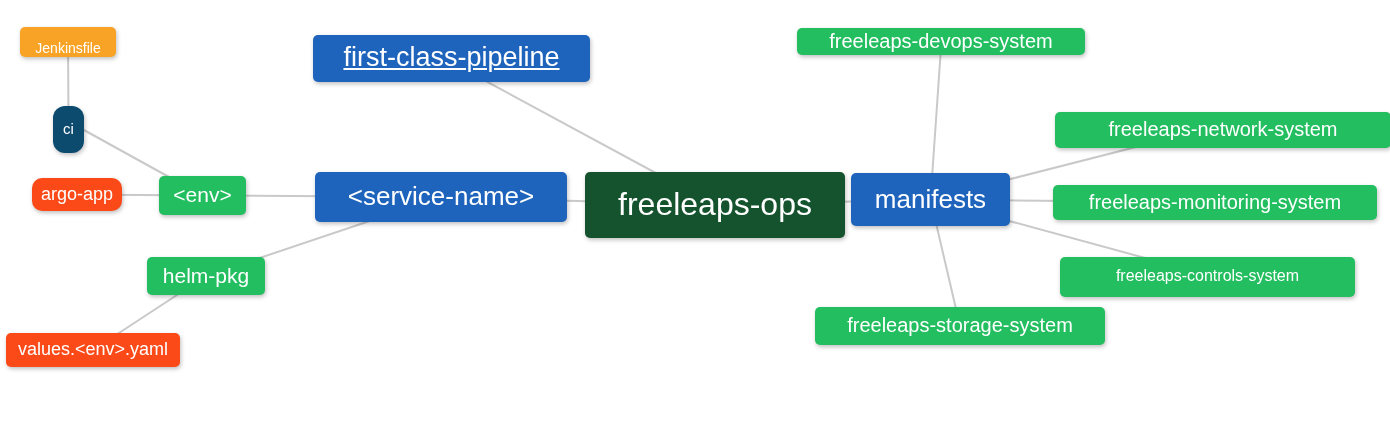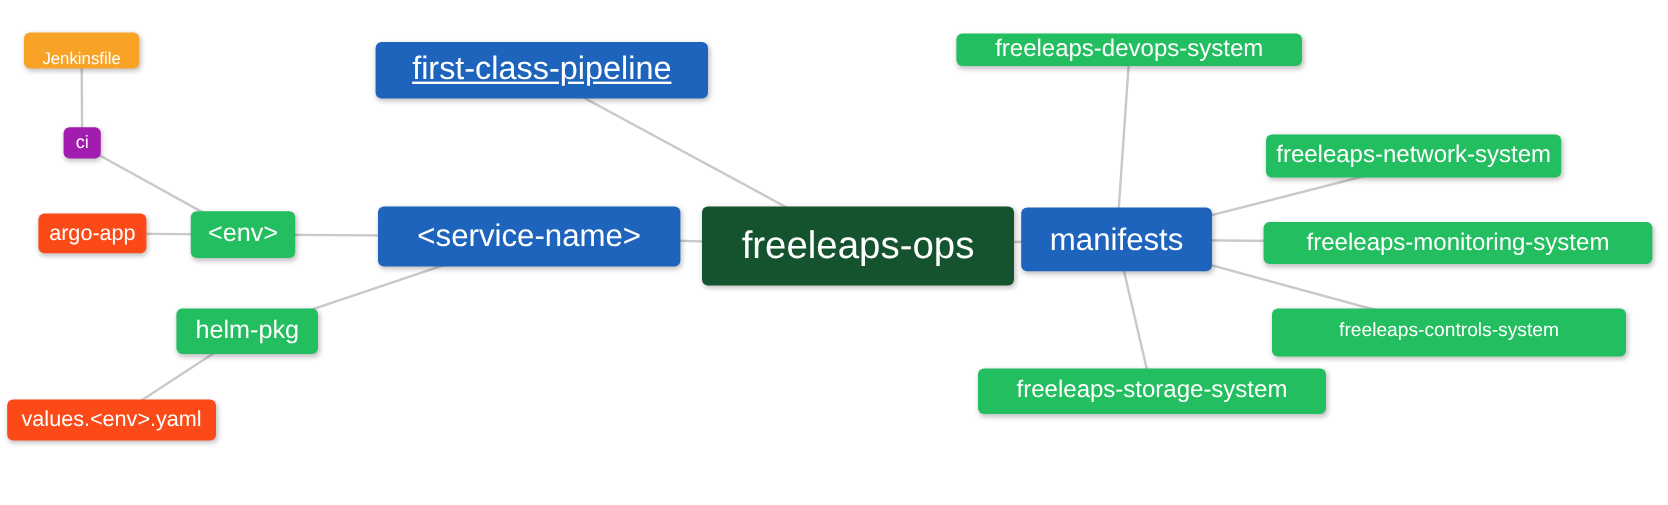--- a/index.html
+++ b/index.html
@@ -57,25 +57,25 @@
       <line x1="930.5" y1="199.5" x2="1215" y2="202.5" stroke="#C9C9C9"></line>
       <line x1="930.5" y1="199.5" x2="1207.5" y2="275" stroke="#C9C9C9"></line>
       <line x1="930.5" y1="199.5" x2="960" y2="326" stroke="#C9C9C9"></line>
     </g>
   </svg>
 
   <div class="node" style="left: 20px; top: 27px; width: 96px; height: 30px; font-size: 14px; background-color: rgb(249, 163, 38); align-items: flex-end;">
     <span>Jenkinsfile</span>
   </div>
 
-  <div class="node" style="left: 53px; top: 106px; width: 31px; height: 26px; font-size: 15px; background-color: #a21caf;">
+  <div class="node" style="left: 53px; top: 106px; width: 31px; height: 47px; font-size: 15px; background-color: #0c4a6e; border-radius: 12px;">
     <span>ci</span>
   </div>
 
-  <div class="node" style="left: 32px; top: 178px; width: 90px; height: 33px; font-size: 18px; background-color: rgb(251, 74, 24);">
+  <div class="node" style="left: 32px; top: 178px; width: 90px; height: 33px; font-size: 18px; background-color: rgb(251, 74, 24); border-radius: 10px;">
     <span>argo-app</span>
   </div>
 
   <div class="node" style="left: 159px; top: 176px; width: 87px; height: 39px; font-size: 21px; background-color: rgb(34, 190, 95);">
     <span>&lt;env&gt;</span>
   </div>
 
   <div class="node" style="left: 147px; top: 257px; width: 118px; height: 38px; font-size: 21px; background-color: rgb(34, 190, 95);">
     <span>helm-pkg</span>
   </div>
@@ -97,21 +97,21 @@
   </div>
 
   <div class="node" style="left: 851px; top: 173px; width: 159px; height: 53px; font-size: 26px; background-color: rgb(30, 100, 188);">
     <span>manifests</span>
   </div>
 
   <div class="node" style="left: 797px; top: 28px; width: 288px; height: 27px; font-size: 20px; background-color: rgb(34, 190, 95);">
     <span>freeleaps-devops-system</span>
   </div>
 
-  <div class="node" style="left: 1055px; top: 112px; width: 246px; height: 36px; font-size: 20px; background-color: rgb(34, 190, 95);">
+  <div class="node" style="left: 1055px; top: 112px; width: 336px; height: 36px; font-size: 20px; background-color: rgb(34, 190, 95);">
     <span>freeleaps-network-system</span>
   </div>
 
   <div class="node" style="left: 1053px; top: 185px; width: 324px; height: 35px; font-size: 20px; background-color: rgb(34, 190, 95);">
     <span>freeleaps-monitoring-system</span>
   </div>
 
   <div class="node" style="left: 1060px; top: 257px; width: 295px; height: 40px; font-size: 16px; background-color: rgb(34, 190, 95);">
     <span>freeleaps-controls-system</span>
   </div>

